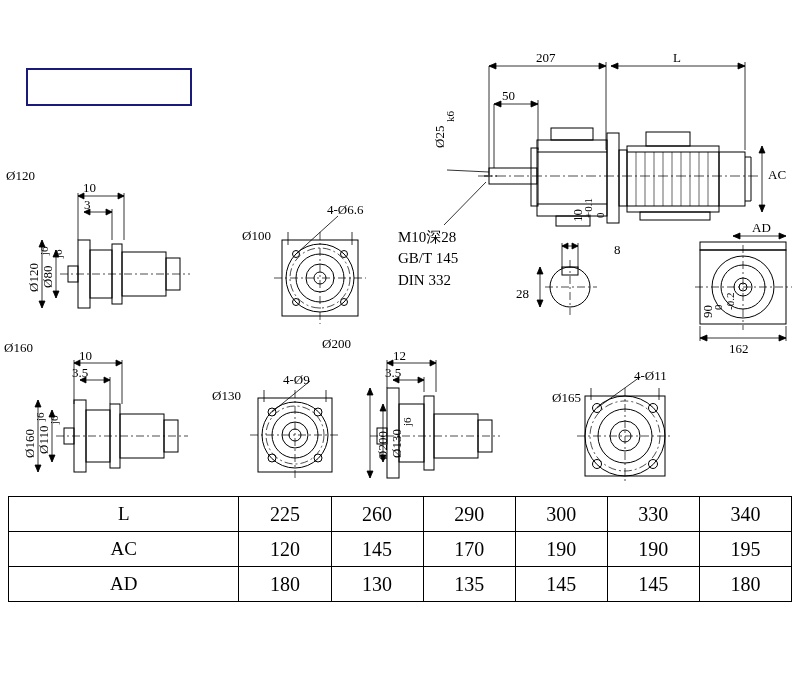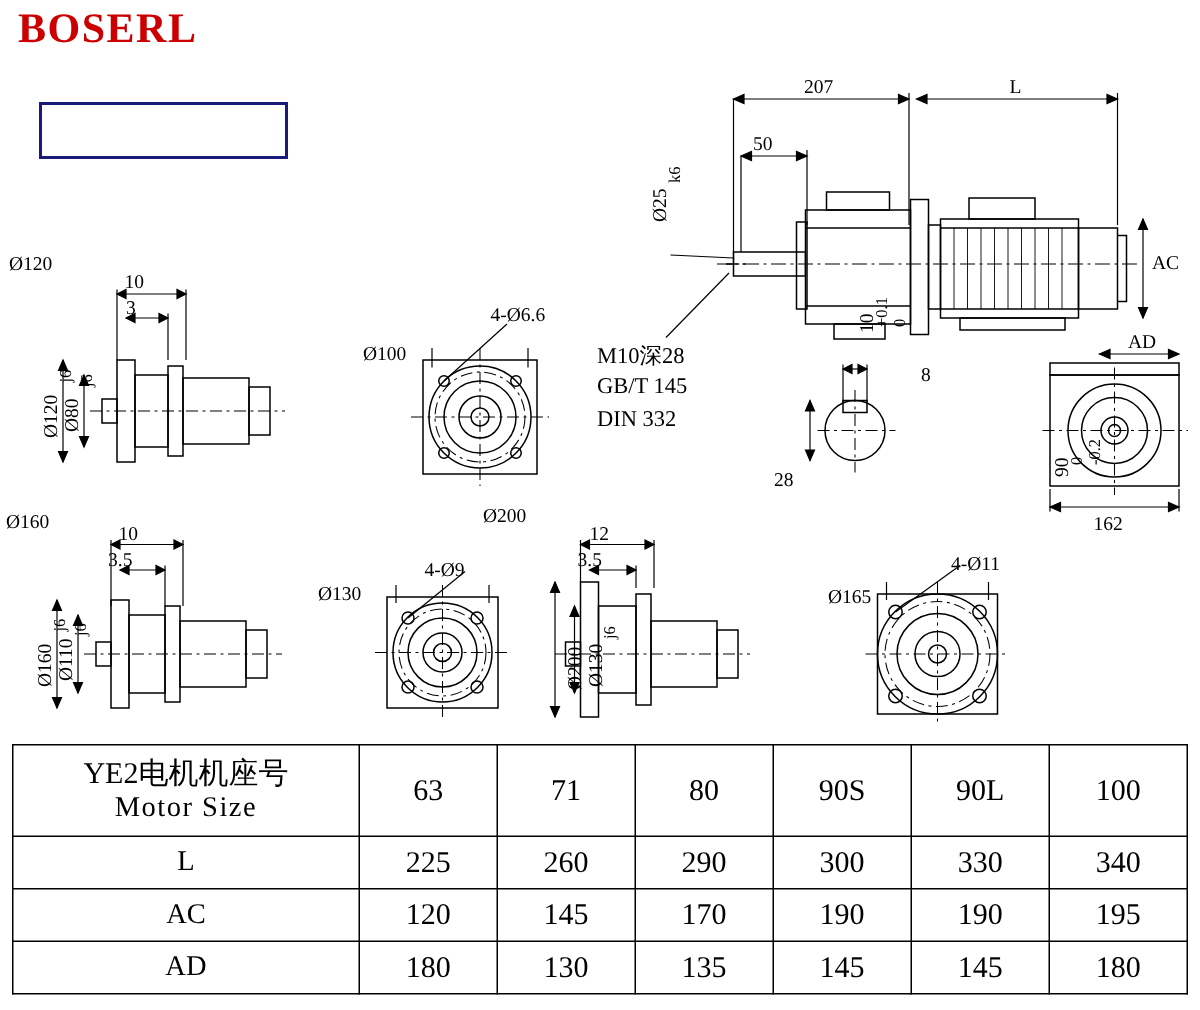--- a/index.html
+++ b/index.html
@@ -94,21 +94,20 @@
     pointer-events: none;
   }
 </style>
 </head>
 <body>
 
 <div id="page">
 
 
   <div class="logo-box"></div>
-  <div class="logo-text">BOSERL</div>
 
   <svg class="draw" viewBox="0 0 800 673">
     <g stroke="#000" fill="none" stroke-width="1">
 
       <g stroke-width="0.8">
         <line x1="489" y1="66" x2="606" y2="66"></line>
         <path d="M489 66 l7 -3 v6 z" fill="#000"></path>
         <path d="M606 66 l-7 -3 v6 z" fill="#000"></path>
         <line x1="489" y1="66" x2="489" y2="175"></line>
         <line x1="606" y1="62" x2="606" y2="150"></line>
@@ -350,21 +349,21 @@
   <div class="lbl" style="left:673px; top:50px;">L</div>
   <div class="lbl" style="left:502px; top:88px;">50</div>
   <div class="lbl rot90" style="left:432px; top:148px;">Ø25</div>
   <div class="lbl small rot90" style="left:444px; top:122px;">k6</div>
   <div class="lbl" style="left:768px; top:167px;">AC</div>
   <div class="lbl" style="left:752px; top:220px;">AD</div>
   <div class="lbl big" style="left:398px; top:228px;">M10深28</div>
   <div class="lbl big" style="left:398px; top:250px;">GB/T 145</div>
   <div class="lbl big" style="left:398px; top:272px;">DIN 332</div>
   <div class="lbl" style="left:614px; top:242px;">8</div>
-  <div class="lbl" style="left:516px; top:312px;text-align:right;">28</div>
+  <div class="lbl" style="left:516px; top:286px;text-align:right;">28</div>
   <div class="lbl rot90" style="left:700px; top:318px;">90</div>
   <div class="lbl small rot90" style="left:712px; top:310px;">0<br>-0.2</div>
   <div class="lbl" style="left:729px; top:341px;font-family:Liberation Serif, serif;">162</div>
   <div class="lbl rot90" style="left:570px; top:222px;">10</div>
   <div class="lbl small rot90" style="left:582px; top:218px;">+0.1<br>0</div>
 
   <div class="lbl" style="left:6px; top:168px;">Ø120</div>
   <div class="lbl" style="left:83px; top:180px;">10</div>
   <div class="lbl" style="left:84px; top:197px;">3</div>
   <div class="lbl rot90" style="left:26px; top:292px;">Ø120</div>
@@ -388,32 +387,20 @@
   <div class="lbl" style="left:393px; top:348px;">12</div>
   <div class="lbl" style="left:385px; top:365px;">3.5</div>
   <div class="lbl rot90" style="left:375px; top:460px;">Ø200</div>
   <div class="lbl rot90" style="left:389px; top:458px;">Ø130</div>
   <div class="lbl small rot90" style="left:401px; top:426px;">j6</div>
   <div class="lbl" style="left:634px; top:368px;">4-Ø11</div>
   <div class="lbl" style="left:552px; top:390px;">Ø165</div>
 
   <table class="dim">
     <tbody>
-        <tr class="r1">
-      <td class="head">
-        <div class="cn">YE2电机机座号</div>
-        <div class="en">Motor Size</div>
-      </td>
-      <td class="val">63</td>
-      <td class="val">71</td>
-      <td class="val">80</td>
-      <td class="val">90S</td>
-      <td class="val">90L</td>
-      <td class="val">100</td>
-    </tr>
     <tr>
       <td class="head">L</td>
       <td class="val">225</td>
       <td class="val">260</td>
       <td class="val">290</td>
       <td class="val">300</td>
       <td class="val">330</td>
       <td class="val">340</td>
     </tr>
     <tr>

